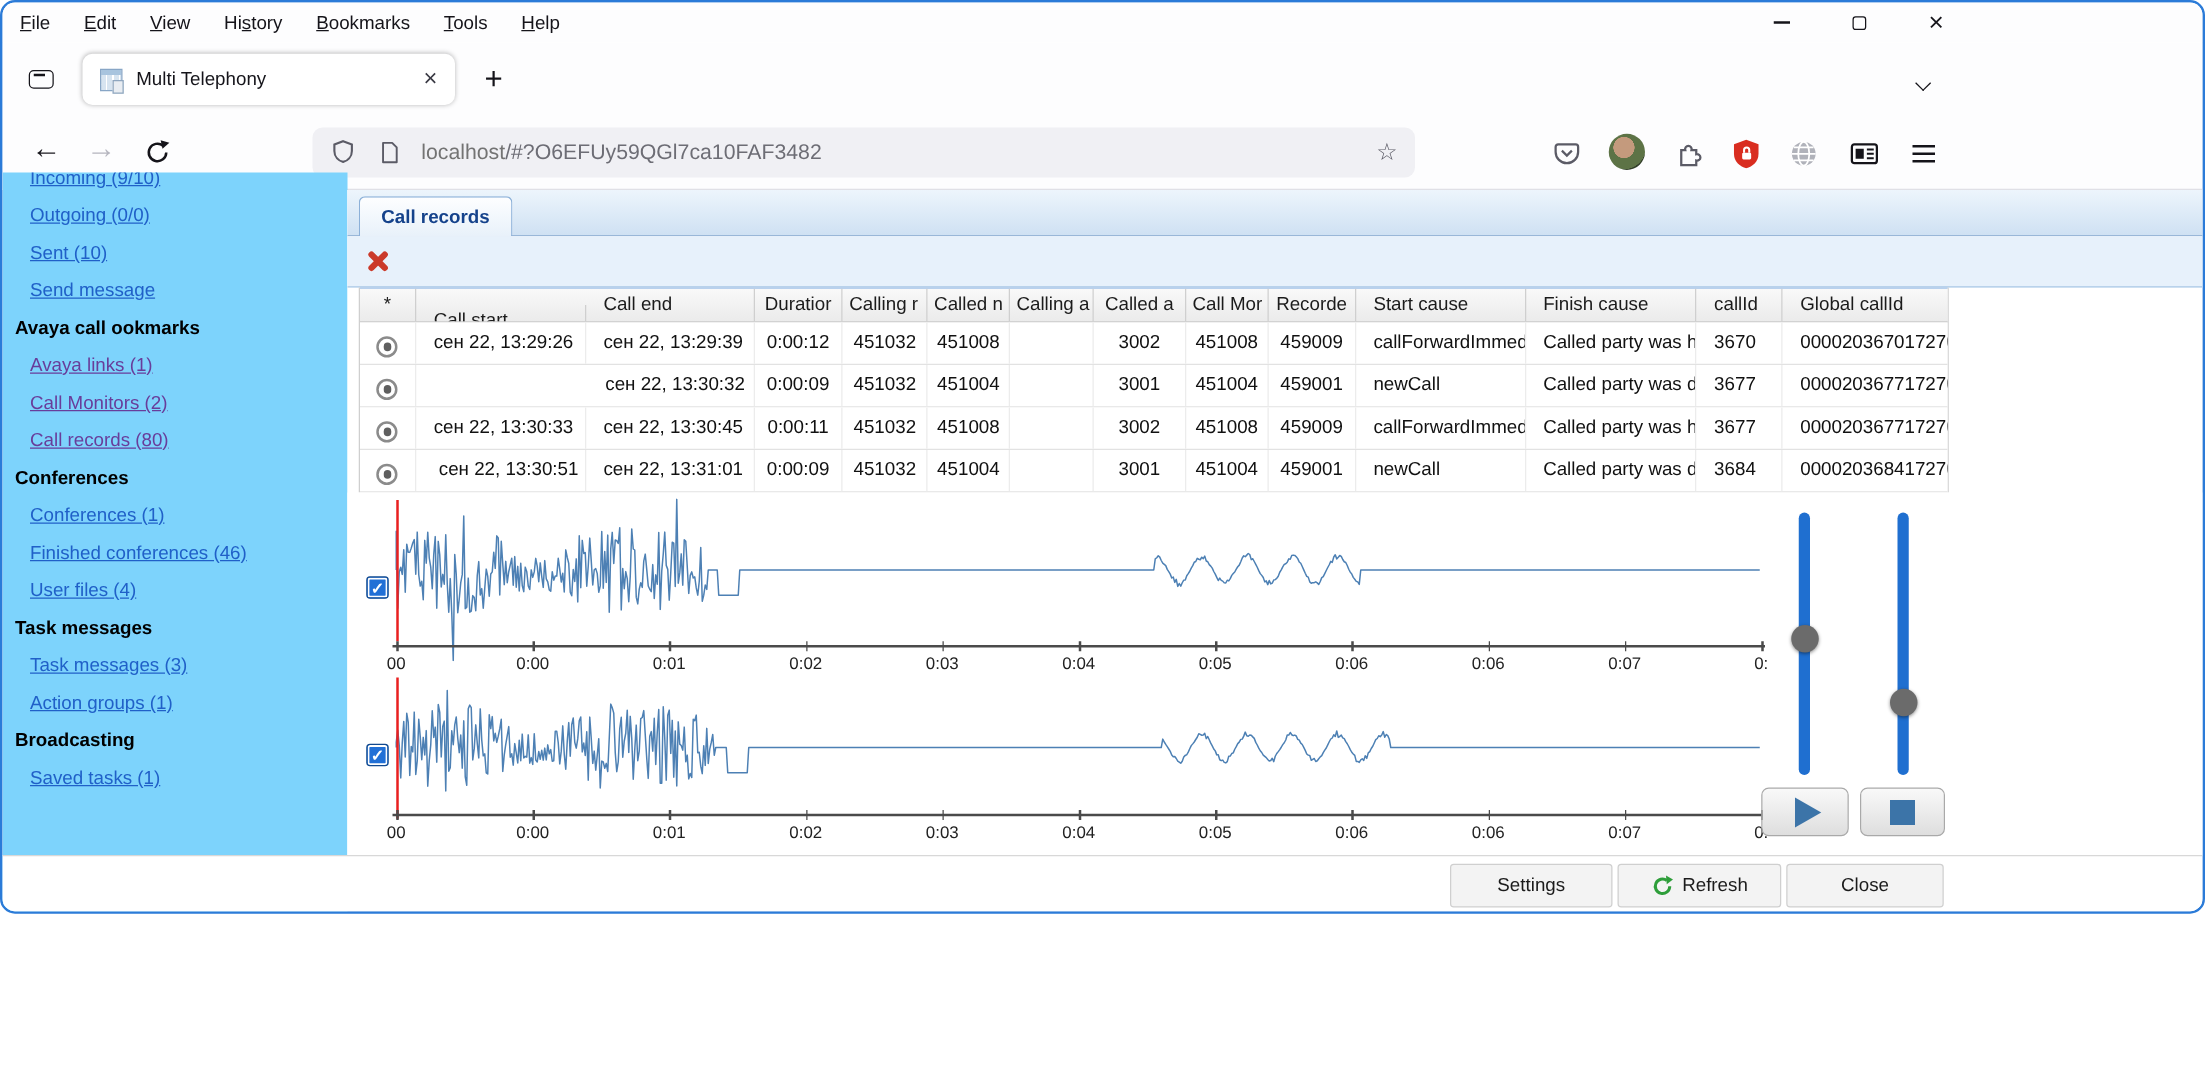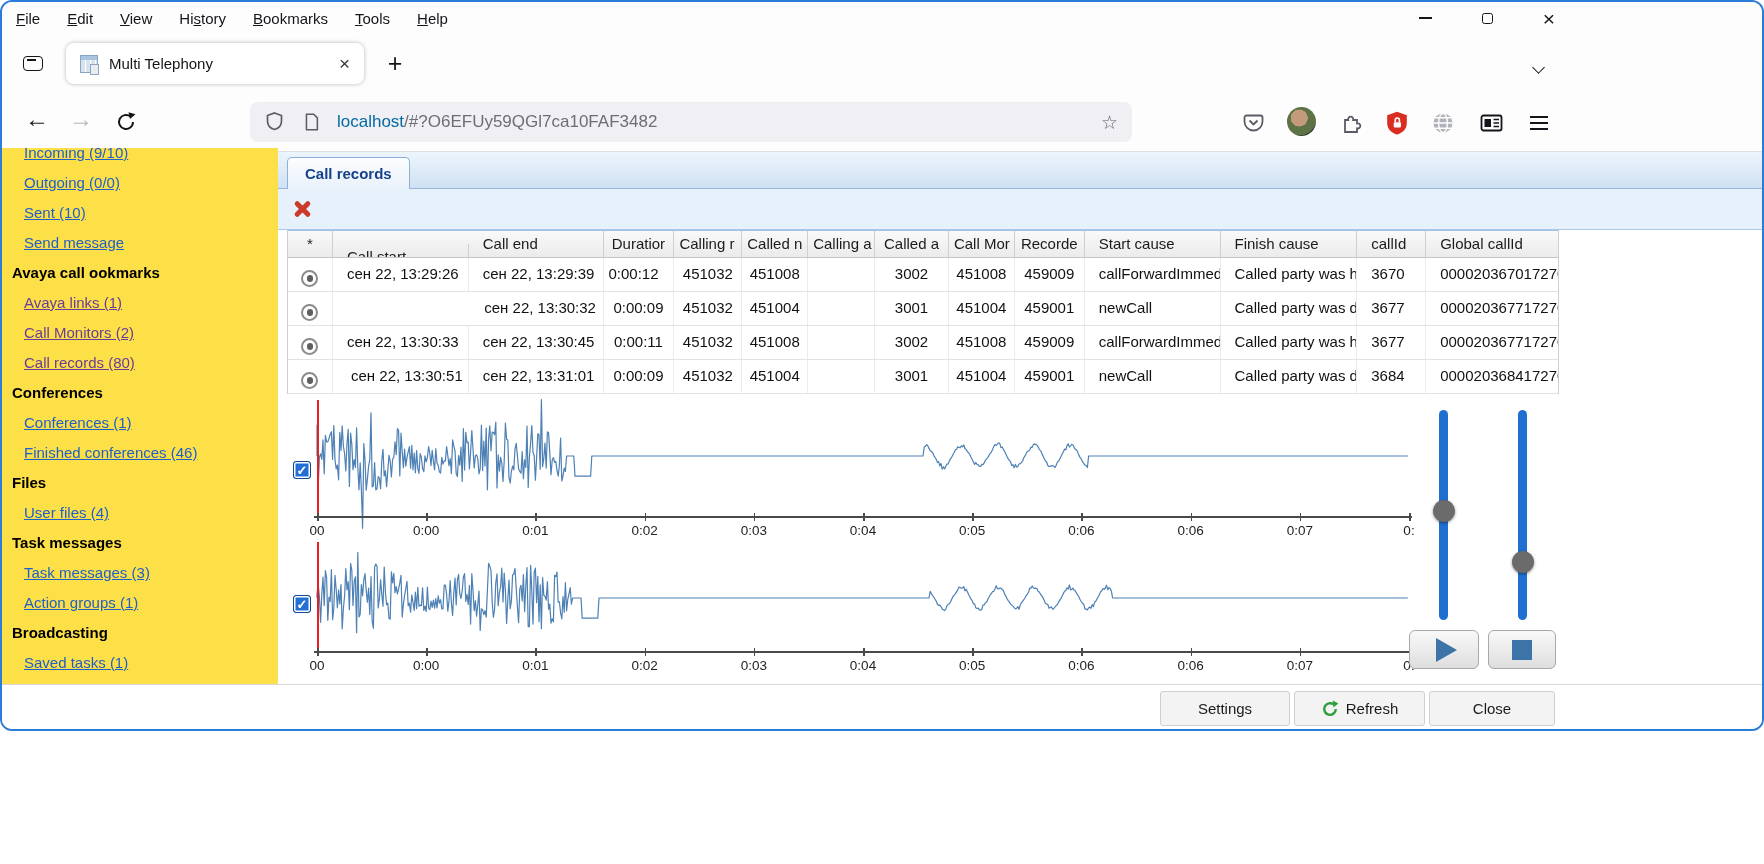--- a/index.html
+++ b/index.html
@@ -41,31 +41,31 @@
   
   .navbar{position:absolute;top:90px;left:0;right:0;height:60px;background:#fdfdfe;border-bottom:1px solid #e0e0e6;}
   .nav-arrow{position:absolute;top:13px;font-size:24px;color:#15141a;width:34px;text-align:center;}
   .nav-arrow.back{left:18px;}
   .nav-arrow.fwd{left:62px;color:#b6b6bf;}
   .nav-svgbtn{position:absolute;top:18px;width:24px;height:24px;}
   .urlbar{position:absolute;left:248px;top:10px;width:882px;height:40px;background:#f0f0f4;border-radius:8px;
     display:flex;align-items:center;padding:0 14px;}
   .urlbar .sep-icon{margin-right:16px;flex:none;display:flex;}
   .url-text{font-size:17px;white-space:nowrap;overflow:hidden;flex:1;}
-  .url-text .host{color:#0369a1;}
+  .url-text .host{color:#737373;}
   .url-text .rest{color:#6d6d75;}
   .url-star{flex:none;font-size:19px;color:#5b5b66;margin-left:10px;}
   .nav-right-icon{position:absolute;top:18px;width:26px;height:26px;display:flex;align-items:center;justify-content:center;}
   .avatar{position:absolute;left:1285px;top:15px;width:29px;height:29px;border-radius:50%;
     background:radial-gradient(circle at 42% 38%,#c49a7d 0 34%,#5d7346 35% 70%,#33402a 71% 100%);}
   .burger{display:inline-block;width:18px;height:14px;border-top:2px solid #15141a;border-bottom:2px solid #15141a;position:relative;}
   .burger::before{content:"";position:absolute;left:0;top:4px;width:18px;height:2px;background:#15141a;}
 
   
-  .sidebar{position:absolute;left:0;top:146px;width:276px;height:636px;background:#fde047;overflow:hidden;}
+  .sidebar{position:absolute;left:0;top:136px;width:276px;height:636px;background:#7dd3fc;overflow:hidden;}
   .sidebar-list{padding-left:22px;margin-top:-10px;}
   .sb-header{font-weight:bold;font-size:15px;color:#000;height:30px;line-height:30px;margin-left:-12px;white-space:nowrap;}
   .sb-link{font-size:15px;color:#2060c8;text-decoration:underline;height:30px;line-height:30px;width:max-content;cursor:pointer;white-space:nowrap;}
   .sb-link.visited{color:#683d9b;}
 
   .panel{position:absolute;left:276px;top:150px;right:0;height:532px;background:#fff;}
   .panel-tabstrip{position:absolute;top:0;left:0;right:0;height:37px;
     background:linear-gradient(#edf5fc,#cfe1f3);border-bottom:1px solid #99b7d8;}
   .panel-tab{position:absolute;left:9px;top:5px;height:32px;padding:0 17px;
     background:linear-gradient(#fdfeff,#e8f1fa);border:1px solid #8cb0d8;border-bottom:none;
@@ -223,21 +223,20 @@
         <div class="sb-link">Outgoing (0/0)</div>
         <div class="sb-link">Sent (10)</div>
         <div class="sb-link">Send message</div>
         <div class="sb-header">Avaya call ookmarks</div>
         <div class="sb-link visited">Avaya links (1)</div>
         <div class="sb-link visited">Call Monitors (2)</div>
         <div class="sb-link visited">Call records (80)</div>
         <div class="sb-header">Conferences</div>
         <div class="sb-link">Conferences (1)</div>
         <div class="sb-link">Finished conferences (46)</div>
-        <div class="sb-header">Files</div>
         <div class="sb-link">User files (4)</div>
         <div class="sb-header">Task messages</div>
         <div class="sb-link">Task messages (3)</div>
         <div class="sb-link">Action groups (1)</div>
         <div class="sb-header">Broadcasting</div>
         <div class="sb-link">Saved tasks (1)</div>
       </div>
   </aside>
 
   <main class="panel">
@@ -263,21 +262,21 @@
           <div class="th" data-align="left" style="width: 136px; text-align: left;">Start cause</div>
           <div class="th" data-align="left" style="width: 137px; text-align: left;">Finish cause</div>
           <div class="th" data-align="left" style="width: 69px; text-align: left;">callId</div>
           <div class="th" data-align="left" style="width: 132px; text-align: left;">Global callId</div>
         </div>
       <div>
           <div class="tr">
             <div class="td" style="width: 45px; text-align: center;"><span class="rec-icon"><span class="rec-dot"></span></span></div>
             <div class="td" data-align="left" style="width: 136px; text-align: left;">сен 22, 13:29:26</div>
             <div class="td" data-align="left" style="width: 135px; text-align: left;">сен 22, 13:29:39</div>
-            <div class="td" data-align="center" style="width: 71px; text-align: left;">0:00:12</div>
+            <div class="td" data-align="center" style="width: 71px; text-align: center;">0:00:12</div>
             <div class="td" data-align="center" style="width: 68px; text-align: center;">451032</div>
             <div class="td" data-align="center" style="width: 66px; text-align: center;">451008</div>
             <div class="td" data-align="center" style="width: 67px; text-align: center;"></div>
             <div class="td" data-align="center" style="width: 74px; text-align: center;">3002</div>
             <div class="td" data-align="center" style="width: 66px; text-align: center;">451008</div>
             <div class="td" data-align="center" style="width: 70px; text-align: center;">459009</div>
             <div class="td" data-align="left" style="width: 136px; text-align: left;">callForwardImmedia</div>
             <div class="td" data-align="left" style="width: 137px; text-align: left;">Called party was ha</div>
             <div class="td" data-align="left" style="width: 69px; text-align: left;">3670</div>
             <div class="td" data-align="left" style="width: 132px; text-align: left;">0000203670172700</div>

